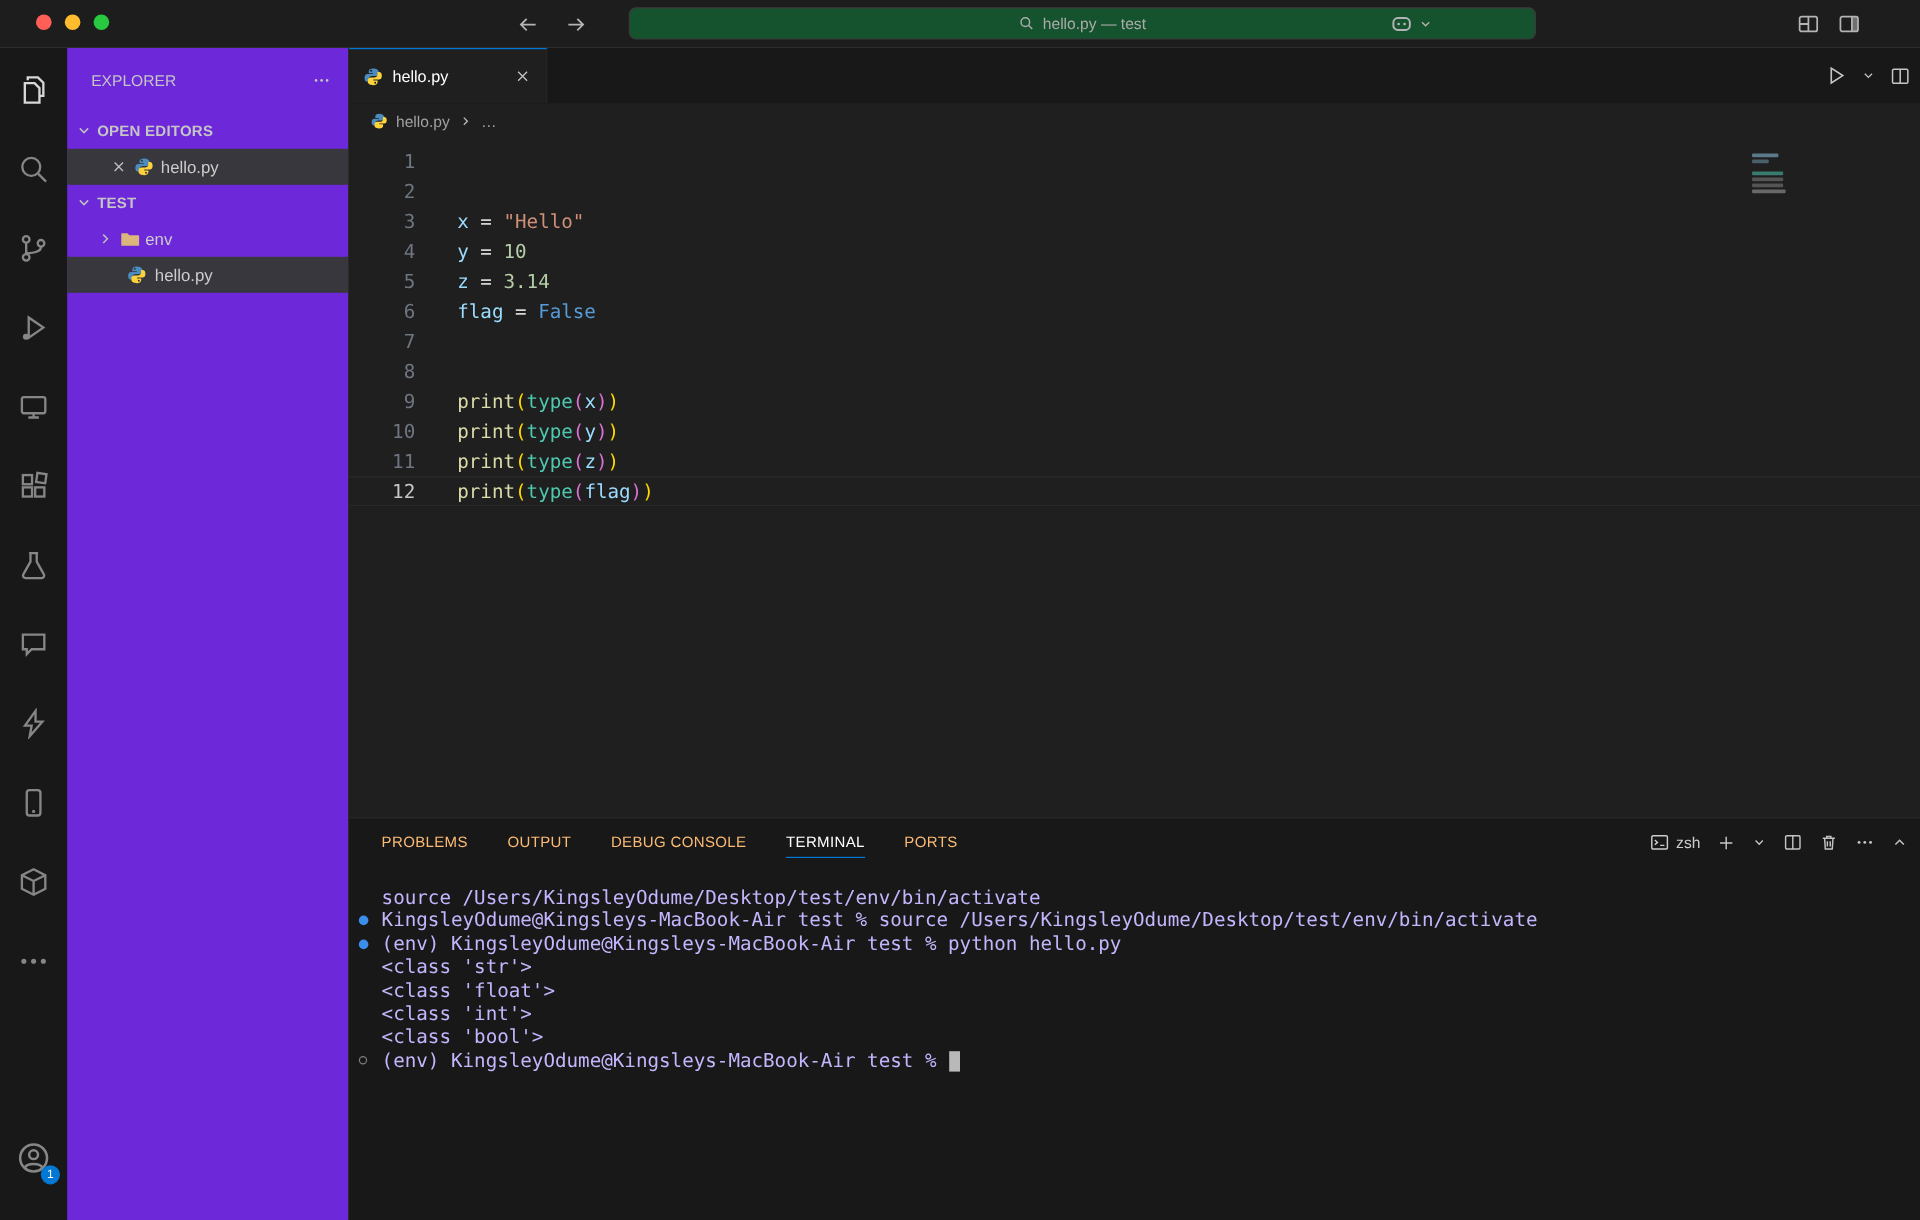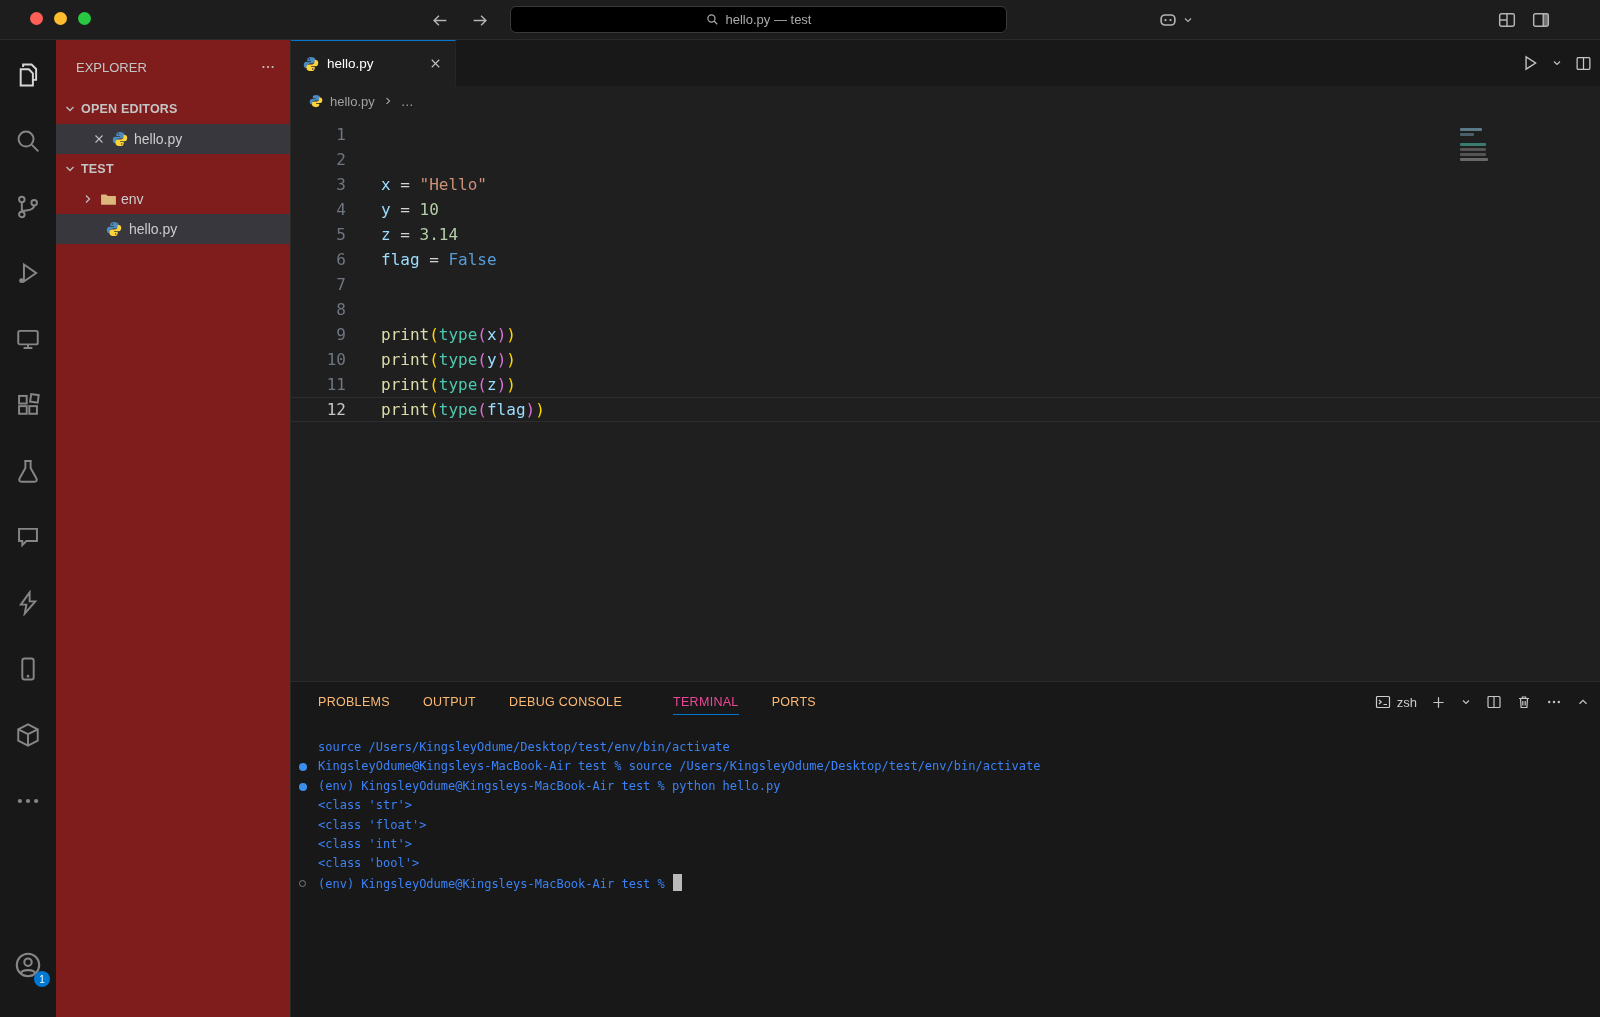--- a/index.html
+++ b/index.html
@@ -6,40 +6,40 @@
   html,body { width:1600px; height:1017px; overflow:hidden; background:#1f1f1f;
     font-family:"Liberation Sans", sans-serif; }
   .window { position:relative; width:1600px; height:1017px; background:#1f1f1f; }
 
   
   .titlebar { height:40px; background:#1d1d1d; border-bottom:1px solid #2b2b2b; position:relative; }
   .traffic { position:absolute; left:30px; top:12px; display:flex; gap:11px; }
   .light { width:13px; height:13px; border-radius:50%; }
   .light.red { background:#ff5f57; } .light.yellow { background:#febc2e; } .light.green { background:#28c840; }
   .nav-arrows { position:absolute; left:432px; top:0; height:40px; display:flex; align-items:center; gap:22px; color:#b4b4b4; }
-  .command-center { position:absolute; left:510px; top:6px; width:497px; height:27px; background:#000000;
+  .command-center { position:absolute; left:524px; top:6px; width:756px; height:27px; background:#14532d;
     border:1px solid #3a3a3a; border-radius:6px; display:flex; align-items:center; justify-content:center;
     gap:7px; color:#ababab; font-size:13px; }
   .tb-copilot { position:absolute; left:1158px; top:0; height:40px; display:flex; align-items:center; gap:4px; color:#b4b4b4; }
   .tb-right { position:absolute; right:50px; top:0; height:40px; display:flex; align-items:center; gap:16px; color:#b4b4b4; }
   .tb-btn { display:flex; align-items:center; }
 
   
   .body { display:flex; height:977px; }
 
   .activitybar { width:56px; background:#181818; display:flex; flex-direction:column; align-items:center;
     padding-top:11px; flex:none; }
   .activity-icon { width:48px; height:48px; margin-bottom:18px; display:flex; align-items:center;
     justify-content:center; color:#868686; position:relative; }
   .activity-icon.active { color:#d7d7d7; }
   .activity-icon.account { margin-top:auto; margin-bottom:28px; }
   .badge { position:absolute; right:2px; bottom:2px; min-width:16px; height:16px; border-radius:50%;
     background:#0078d4; color:#fff; font-size:10px; display:flex; align-items:center; justify-content:center; }
 
-  .sidebar { width:234px; background:#7f1d1d; flex:none; color:#cccccc; }
+  .sidebar { width:234px; background:#6d28d9; flex:none; color:#cccccc; }
   .sidebar-title { height:54px; display:flex; align-items:center; justify-content:space-between;
     padding:0 14px 0 20px; font-size:13px; color:#c5c5c5; }
   .tree-row { height:30px; display:flex; align-items:center; font-size:14px; color:#cccccc;text-align:center; }
   .tree-row.selected { background:#37373d; }
   .section-label { font-weight:700; font-size:12.5px; color:#c5c5c5; letter-spacing:.2px; }
   .chev { color:#bdbdbd; display:flex; }
   .row-openeditors { padding-left:6px; gap:3px; }
   .row-openeditor-item { padding-left:36px; gap:6px; }
   .row-test { padding-left:6px; gap:3px; }
   .row-env { padding-left:24px; gap:4px; }
@@ -73,27 +73,27 @@
 
   .minimap { position:absolute; top:12px; right:110px; width:30px; }
   .minimap .mbar { height:3px; margin-bottom:2px; border-radius:1px; }
 
   
   .panel { height:336px; flex:none; background:#181818; border-top:1px solid #2b2b2b;
     display:flex; flex-direction:column; }
   .panel-header { height:40px; flex:none; display:flex; align-items:center; padding:0 10px 0 27px; }
   .panel-tab { margin-right:33px; font-size:12.5px; letter-spacing:.3px; color:#fdba74; height:40px;
     line-height:40px; position:relative; white-space:nowrap; }
-  .panel-tab.active { color:#ec4899;margin-left:18px; }
+  .panel-tab.active { color:#ffffff; }
   .panel-tab.active::after { content:""; position:absolute; left:0; right:0; bottom:7px; height:1.5px; background:#0078d4; }
   .panel-actions { margin-left:auto; display:flex; align-items:center; gap:14px; color:#c5c5c5; }
   .shell-chip { display:flex; align-items:center; gap:6px; font-size:13px; color:#cccccc; }
 
   .terminal { flex:1; padding:16px 0 0 27px; font-family:"DejaVu Sans Mono","Liberation Mono",monospace;
-    font-size:12px; line-height:19.4px; color:#3b82f6; overflow:hidden; }
+    font-size:16px; line-height:19.4px; color:#c4b5fd; overflow:hidden; }
   .term-line { position:relative; white-space:pre; }
   .term-dot { position:absolute; left:-19px; top:6px; width:8px; height:8px; border-radius:50%; }
   .term-dot.blue { background:#3b8eea; }
   .term-dot.open { width:7px; height:7px; background:transparent; border:1.5px solid #7d7d7d; }
   .cursor { display:inline-block; width:9px; height:17px; background:#b9b9b9; vertical-align:text-bottom; margin-left:1px; }
 
   svg { display:block; }
 </style>
 </head>
 <body>

